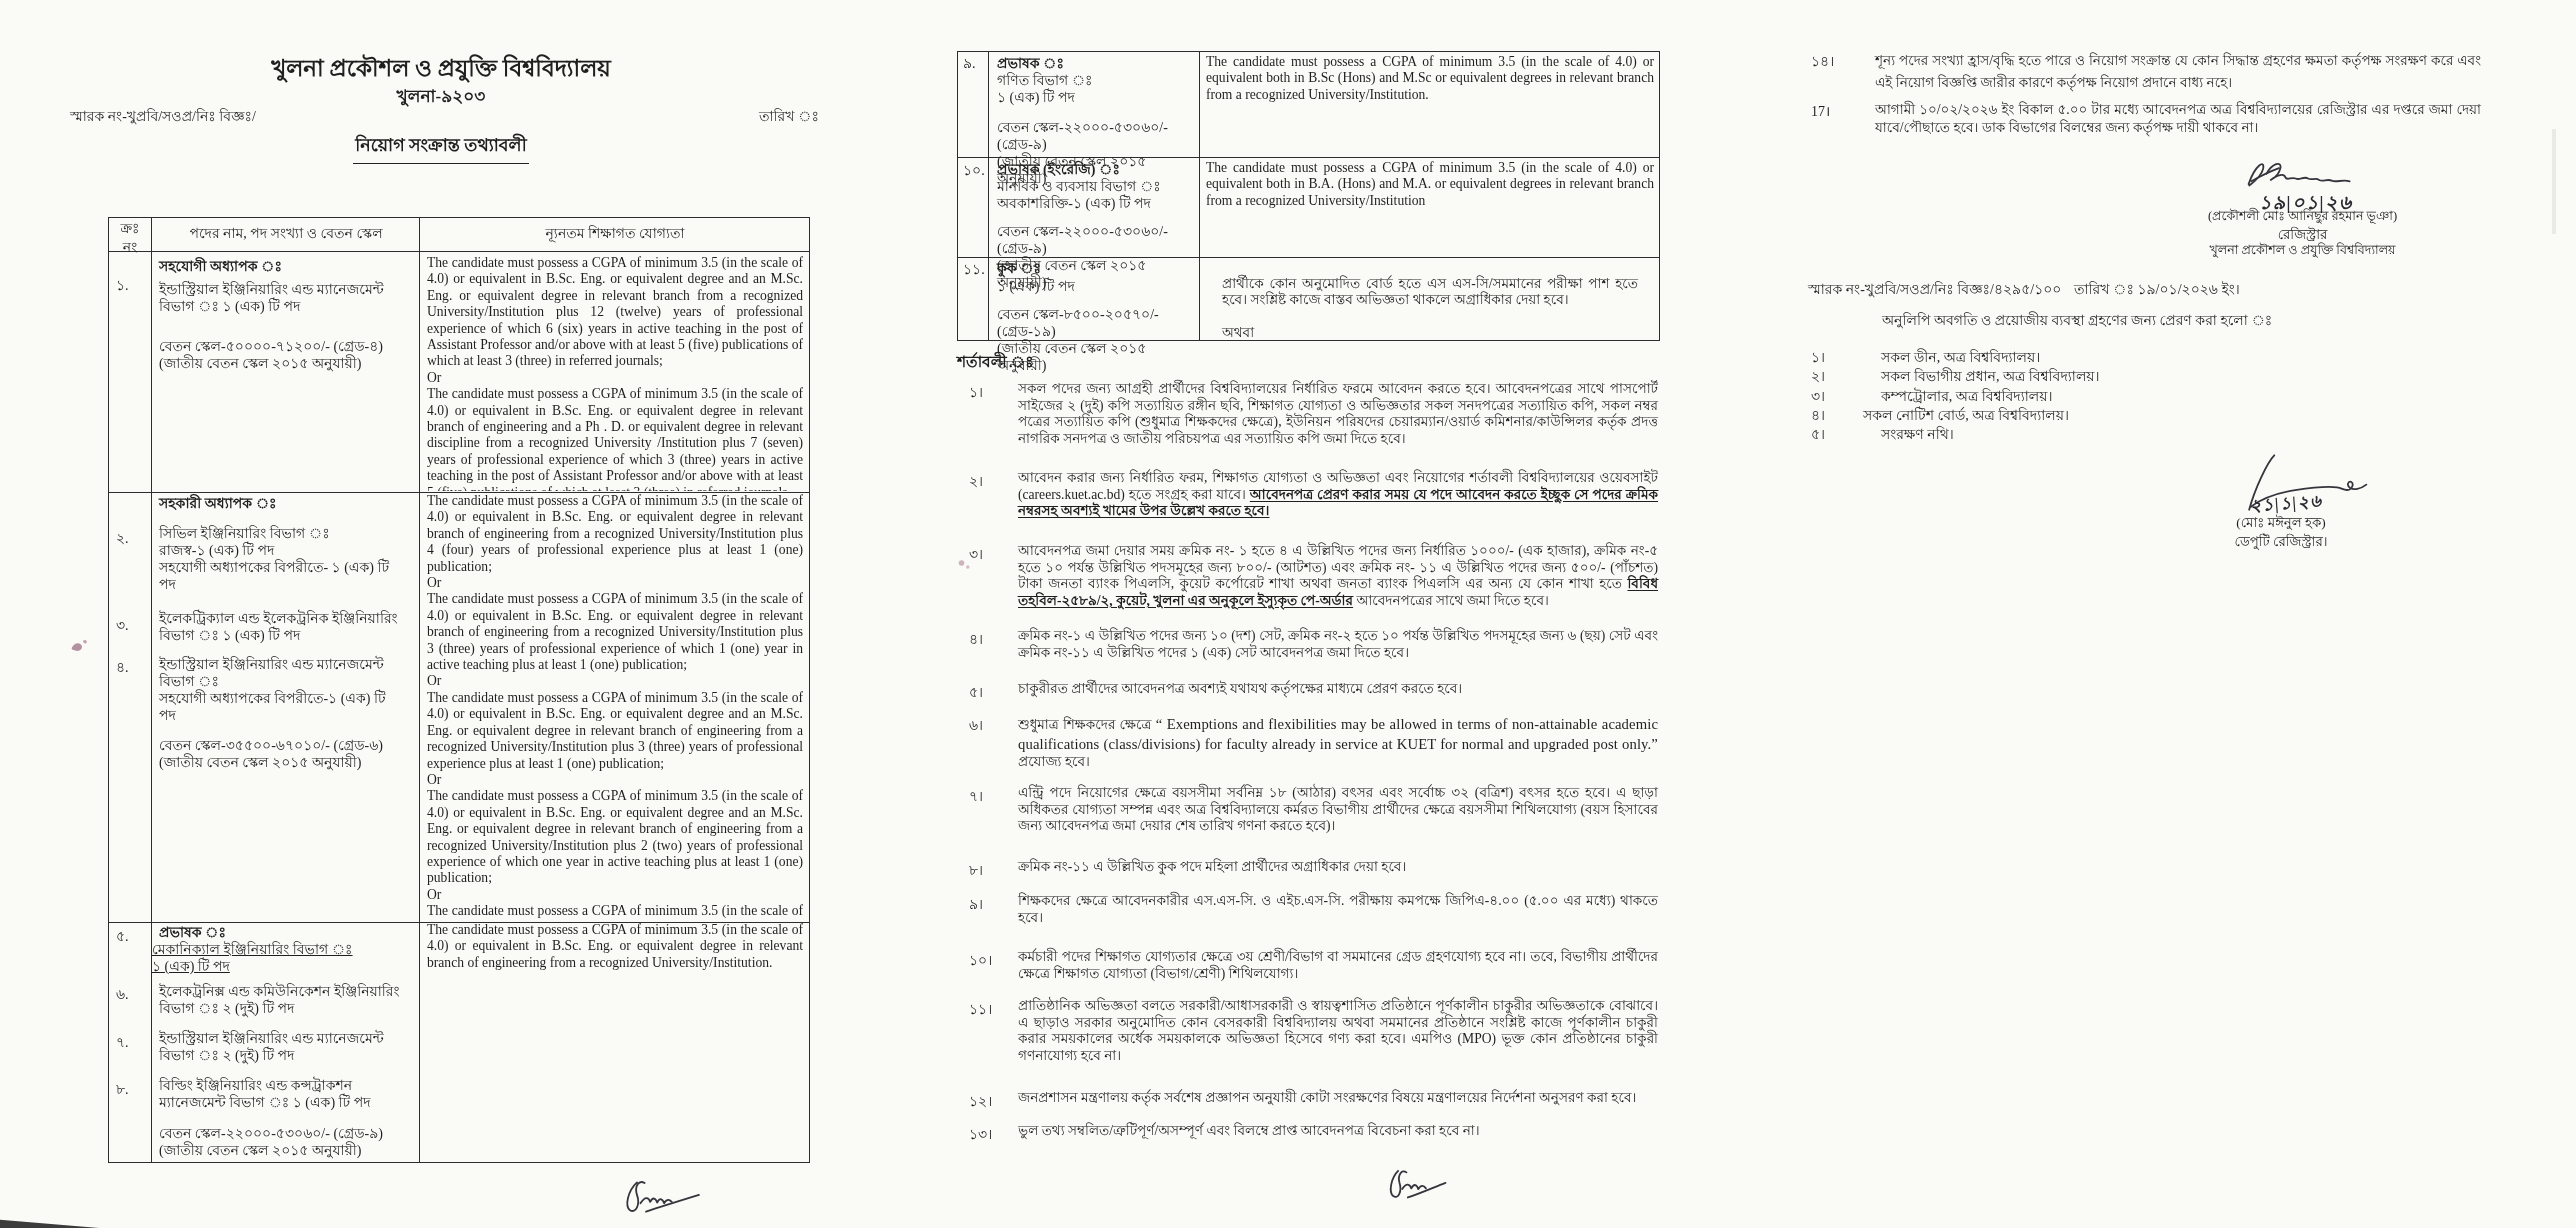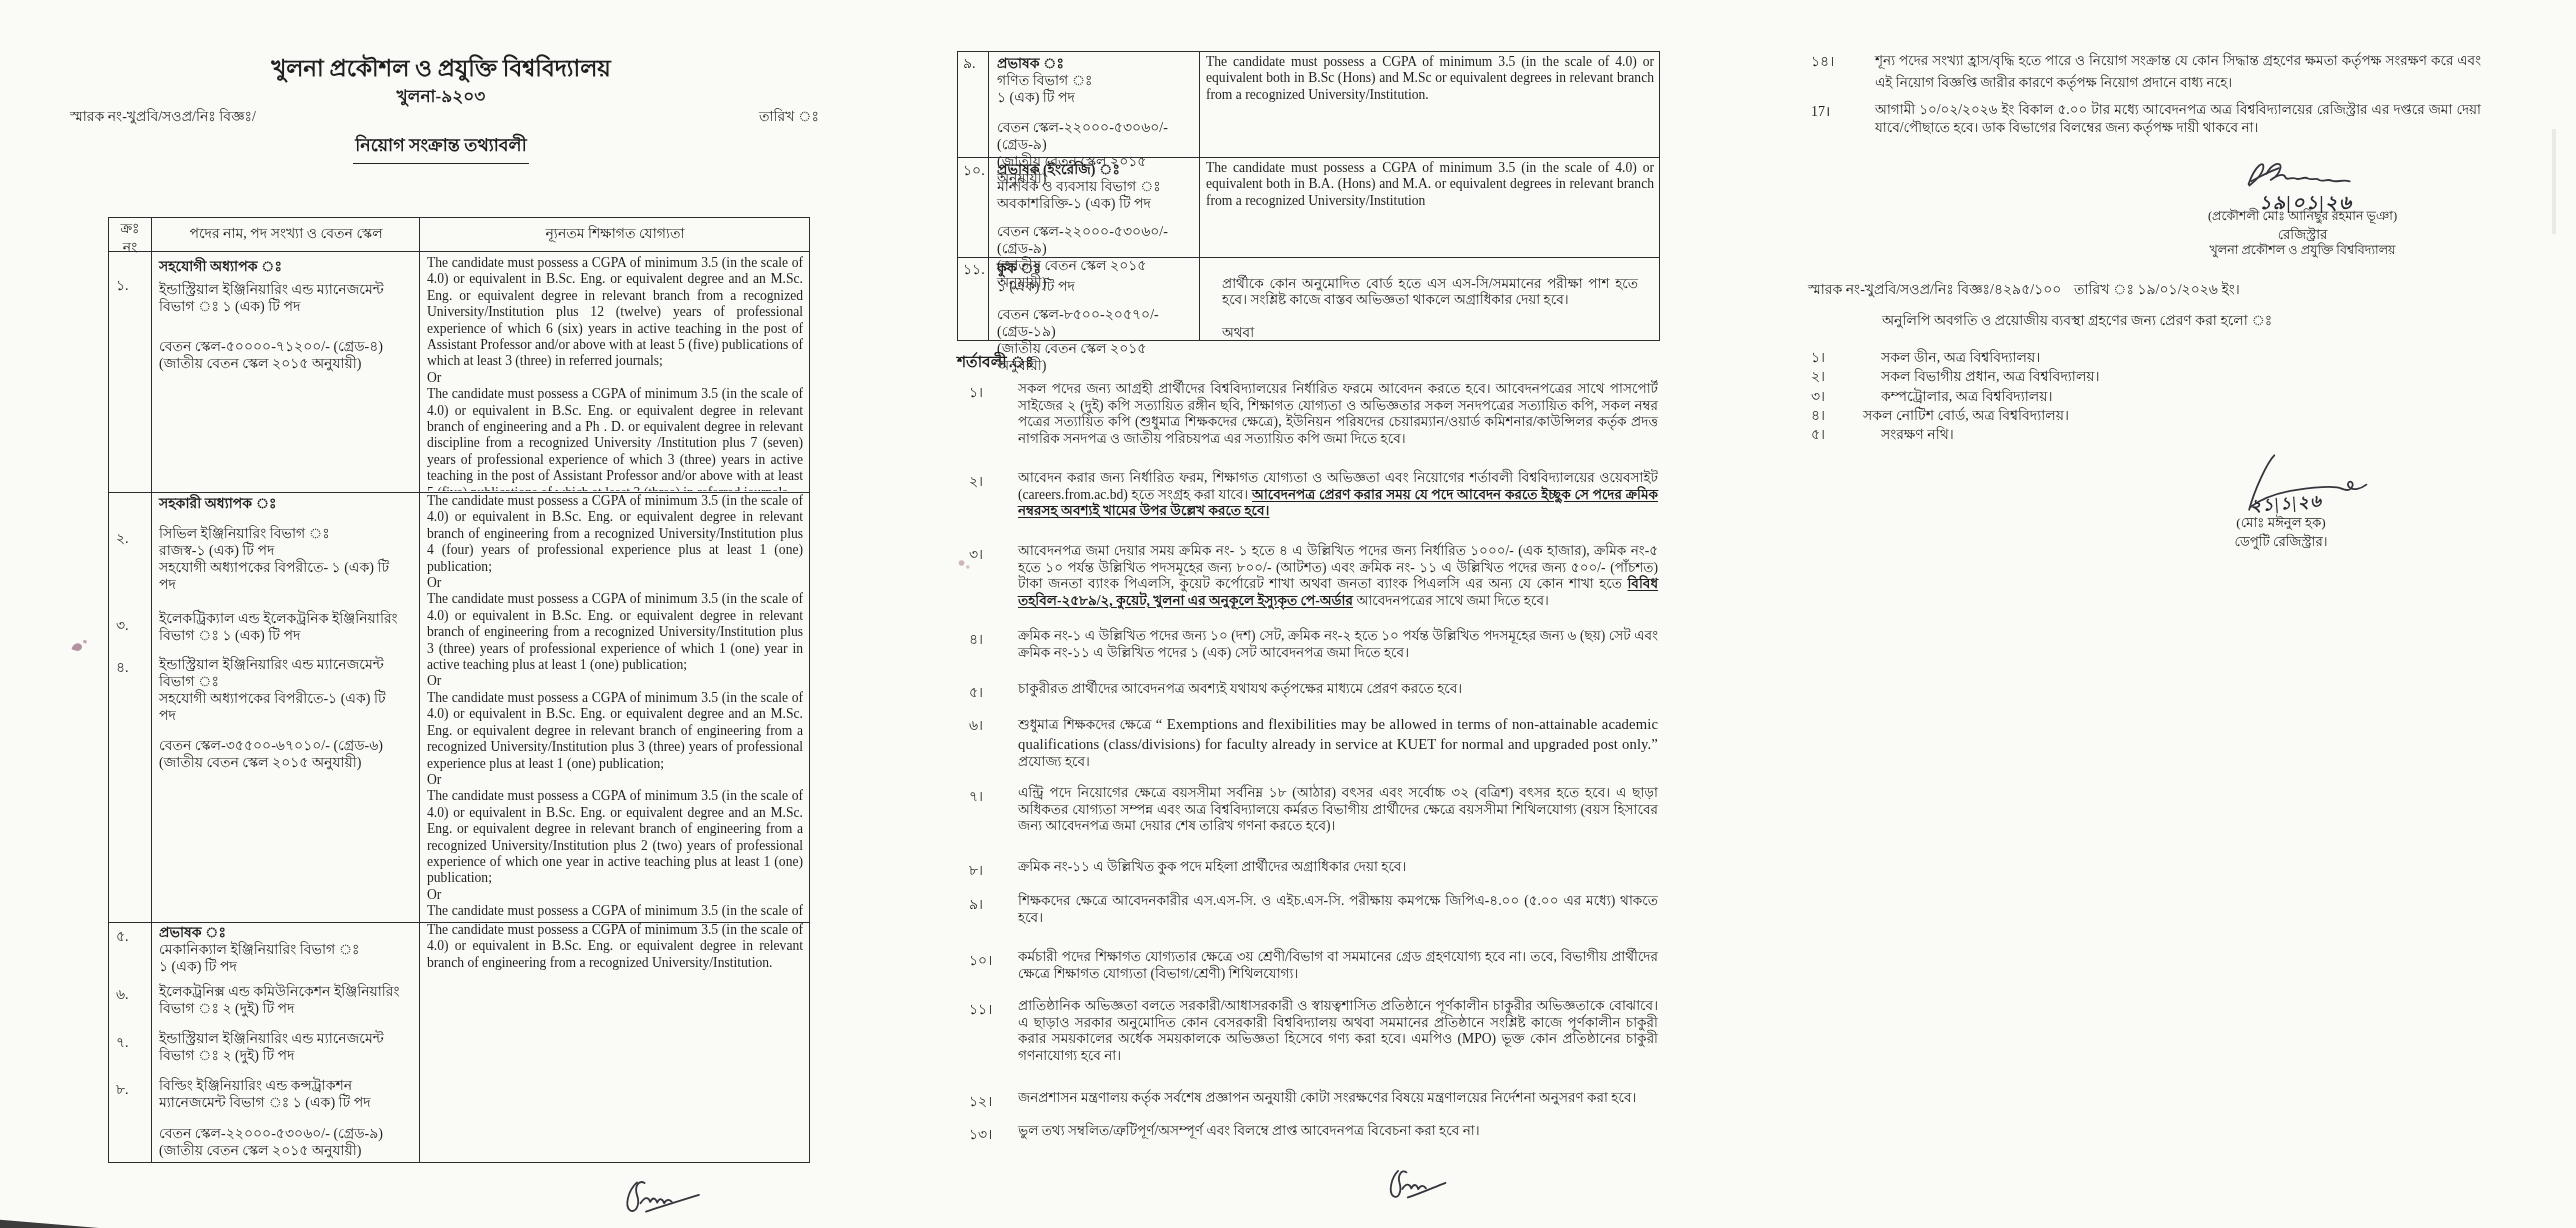--- a/index.html
+++ b/index.html
@@ -88,21 +88,21 @@
     <p>Or</p>
     <p>The candidate must possess a CGPA of minimum 3.5 (in the scale of 4.0) or equivalent in B.Sc. Eng. or equivalent degree and an M.Sc. Eng. or equivalent degree in relevant branch of engineering from a recognized University/Institution plus 3 (three) years of professional experience plus at least 1 (one) publication;</p>
     <p>Or</p>
     <p>The candidate must possess a CGPA of minimum 3.5 (in the scale of 4.0) or equivalent in B.Sc. Eng. or equivalent degree and an M.Sc. Eng. or equivalent degree in relevant branch of engineering from a recognized University/Institution plus 2 (two) years of professional experience of which one year in active teaching plus at least 1 (one) publication;</p>
     <p>Or</p>
     <p>The candidate must possess a CGPA of minimum 3.5 (in the scale of 4.0) or equivalent in B.Sc. Eng. or equivalent degree in relevant branch of engineering and a Ph. D. or equivalent degree in the relevant discipline from a recognized University/Institution .</p>
   </div>
 
   <div class="abs bn b" style="left:159px;top:924px;">প্রভাষক ঃ</div>
   <div class="abs bn" style="left:116px;top:928px;">৫.</div>
-  <div class="abs bn lines" style="left:159px;top:941px;width:255px;">মেকানিক্যাল ইঞ্জিনিয়ারিং বিভাগ ঃ
+  <div class="abs bn lines" style="left:152px;top:941px;width:255px;text-decoration:underline;">মেকানিক্যাল ইঞ্জিনিয়ারিং বিভাগ ঃ
 ১ (এক) টি পদ</div>
   <div class="abs bn" style="left:116px;top:986px;">৬.</div>
   <div class="abs bn lines" style="left:159px;top:983px;width:255px;">ইলেকট্রনিক্স এন্ড কমিউনিকেশন ইঞ্জিনিয়ারিং
 বিভাগ ঃ ২ (দুই) টি পদ</div>
   <div class="abs bn" style="left:116px;top:1034px;">৭.</div>
   <div class="abs bn lines" style="left:159px;top:1030px;width:255px;">ইন্ডাস্ট্রিয়াল ইঞ্জিনিয়ারিং এন্ড ম্যানেজমেন্ট
 বিভাগ ঃ ২ (দুই) টি পদ</div>
   <div class="abs bn" style="left:116px;top:1081px;">৮.</div>
   <div class="abs bn lines" style="left:159px;top:1077px;width:255px;">বিল্ডিং ইঞ্জিনিয়ারিং এন্ড কন্সট্রাকশন
 ম্যানেজমেন্ট বিভাগ ঃ ১ (এক) টি পদ</div>
@@ -156,21 +156,21 @@
   </div>
 
   <div class="abs b" style="left:957px;top:350px;font-size:15.4px;text-underline-offset:2.8px;">শর্তাবলী ঃ</div>
 
   <div class="cond" style="top:381px;">
     <span class="num">১।</span>
     <div class="txt">সকল পদের জন্য আগ্রহী প্রার্থীদের বিশ্ববিদ্যালয়ের নির্ধারিত ফরমে আবেদন করতে হবে। আবেদনপত্রের সাথে পাসপোর্ট সাইজের ২ (দুই) কপি সত্যায়িত রঙ্গীন ছবি, শিক্ষাগত যোগ্যতা ও অভিজ্ঞতার সকল সনদপত্রের সত্যায়িত কপি, সকল নম্বর পত্রের সত্যায়িত কপি (শুধুমাত্র শিক্ষকদের ক্ষেত্রে), ইউনিয়ন পরিষদের চেয়ারম্যান/ওয়ার্ড কমিশনার/কাউন্সিলর কর্তৃক প্রদত্ত নাগরিক সনদপত্র ও জাতীয় পরিচয়পত্র এর সত্যায়িত কপি জমা দিতে হবে।</div>
   </div>
   <div class="cond" style="top:470px;">
     <span class="num">২।</span>
-    <div class="txt"><span>আবেদন করার জন্য নির্ধারিত ফরম, শিক্ষাগত যোগ্যতা ও অভিজ্ঞতা এবং নিয়োগের শর্তাবলী বিশ্ববিদ্যালয়ের ওয়েবসাইট (careers.from.ac.bd) হতে সংগ্রহ করা যাবে। </span><span class="u b">আবেদনপত্র প্রেরণ করার সময় যে পদে আবেদন করতে ইচ্ছুক সে পদের ক্রমিক নম্বরসহ অবশ্যই খামের উপর উল্লেখ করতে হবে।</span></div>
+    <div class="txt"><span>আবেদন করার জন্য নির্ধারিত ফরম, শিক্ষাগত যোগ্যতা ও অভিজ্ঞতা এবং নিয়োগের শর্তাবলী বিশ্ববিদ্যালয়ের ওয়েবসাইট (careers.kuet.ac.bd) হতে সংগ্রহ করা যাবে। </span><span class="u b">আবেদনপত্র প্রেরণ করার সময় যে পদে আবেদন করতে ইচ্ছুক সে পদের ক্রমিক নম্বরসহ অবশ্যই খামের উপর উল্লেখ করতে হবে।</span></div>
   </div>
   <div class="cond" style="top:543px;">
     <span class="num">৩।</span>
     <div class="txt"><span>আবেদনপত্র জমা দেয়ার সময় ক্রমিক নং- ১ হতে ৪ এ উল্লিখিত পদের জন্য নির্ধারিত ১০০০/- (এক হাজার), ক্রমিক নং-৫ হতে ১০ পর্যন্ত উল্লিখিত পদসমূহের জন্য ৮০০/- (আটশত) এবং ক্রমিক নং- ১১ এ উল্লিখিত পদের জন্য ৫০০/- (পাঁচশত) টাকা জনতা ব্যাংক পিএলসি, কুয়েট কর্পোরেট শাখা অথবা জনতা ব্যাংক পিএলসি এর অন্য যে কোন শাখা হতে </span><span class="u b">বিবিধ তহবিল-২৫৮৯/২, কুয়েট, খুলনা এর অনুকূলে ইস্যুকৃত পে-অর্ডার</span><span> আবেদনপত্রের সাথে জমা দিতে হবে।</span></div>
   </div>
   <div class="cond" style="top:628px;">
     <span class="num">৪।</span>
     <div class="txt">ক্রমিক নং-১ এ উল্লিখিত পদের জন্য ১০ (দশ) সেট, ক্রমিক নং-২ হতে ১০ পর্যন্ত উল্লিখিত পদসমূহের জন্য ৬ (ছয়) সেট এবং ক্রমিক নং-১১ এ উল্লিখিত পদের ১ (এক) সেট আবেদনপত্র জমা দিতে হবে।</div>
   </div>
   <div class="cond" style="top:681px;">

